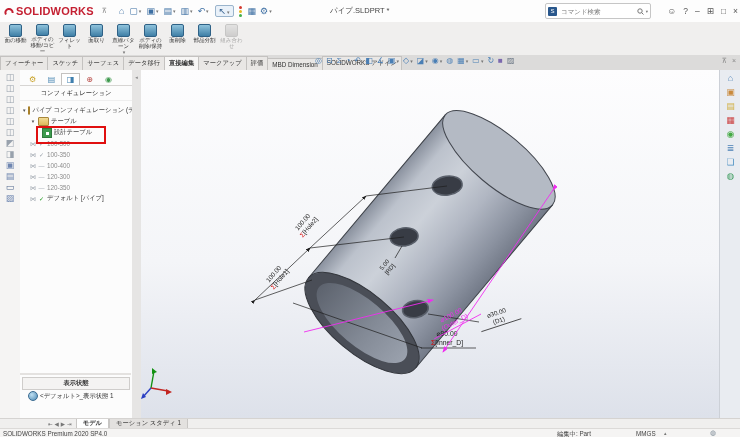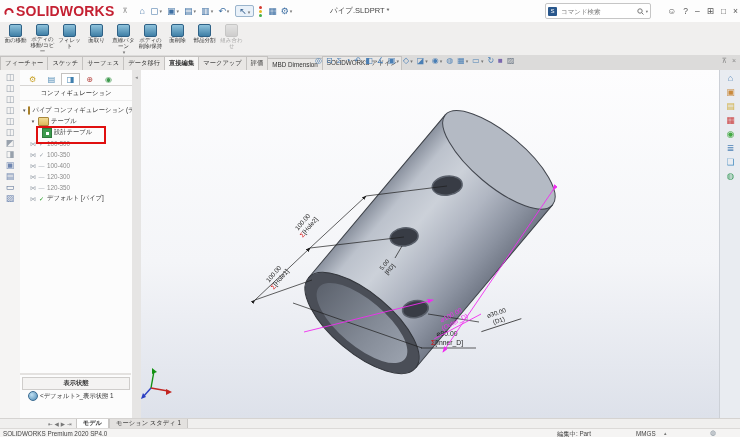--- a/index.html
+++ b/index.html
@@ -4,21 +4,21 @@
 <style>
   html,body{margin:0;padding:0}
   body{width:740px;height:437px;position:relative;overflow:hidden;
        font-family:"Liberation Sans","DejaVu Sans",sans-serif;background:#fff;
        -webkit-font-smoothing:antialiased;color:#222}
   .abs{position:absolute}
   
   .titlebar{left:0;top:0;width:740px;height:22px;background:#fdfdfd;border-bottom:1px solid #d9d7d5;
             display:flex;align-items:center;font-size:7.5px;color:#333}
   .logo{display:flex;align-items:center;gap:2px;padding:0 6px 0 4px}
-  .logo b{color:#c42032;font-size:14px;letter-spacing:.2px}
+  .logo b{color:#c42032;font-size:11px;letter-spacing:.2px}
   .menu{padding:0 5px;cursor:default}
   .qicons{display:flex;align-items:center;gap:1px;margin-left:8px}
   .qicon{color:#3d6fa3;font-size:9px;padding:0 2px;display:inline-flex;align-items:center}
   .caret::after{content:"▾";font-size:5px;color:#777;margin-left:1px}
   .cursorbtn{border:1px solid #9ab4cc;background:#e9f1f9;border-radius:2px;padding:0 3px;font-size:9px;color:#35608f;margin-left:4px}
   .doc-title{left:330px;top:0;height:30px;line-height:22px;font-size:7.5px;color:#444}
   .searchbox{left:545px;top:3px;width:100px;height:14px;border:1px solid #c6c6c6;background:#fff;
              display:flex;align-items:center;gap:2px;padding:0 2px;border-radius:2px}
   .sw-chip{width:9px;height:9px;background:#29578c;color:#fff;font-size:6px;line-height:9px;text-align:center;border-radius:1px}
   .searchbox input{border:0;outline:0;flex:1;font-size:6.5px;min-width:0;color:#555;background:transparent}

